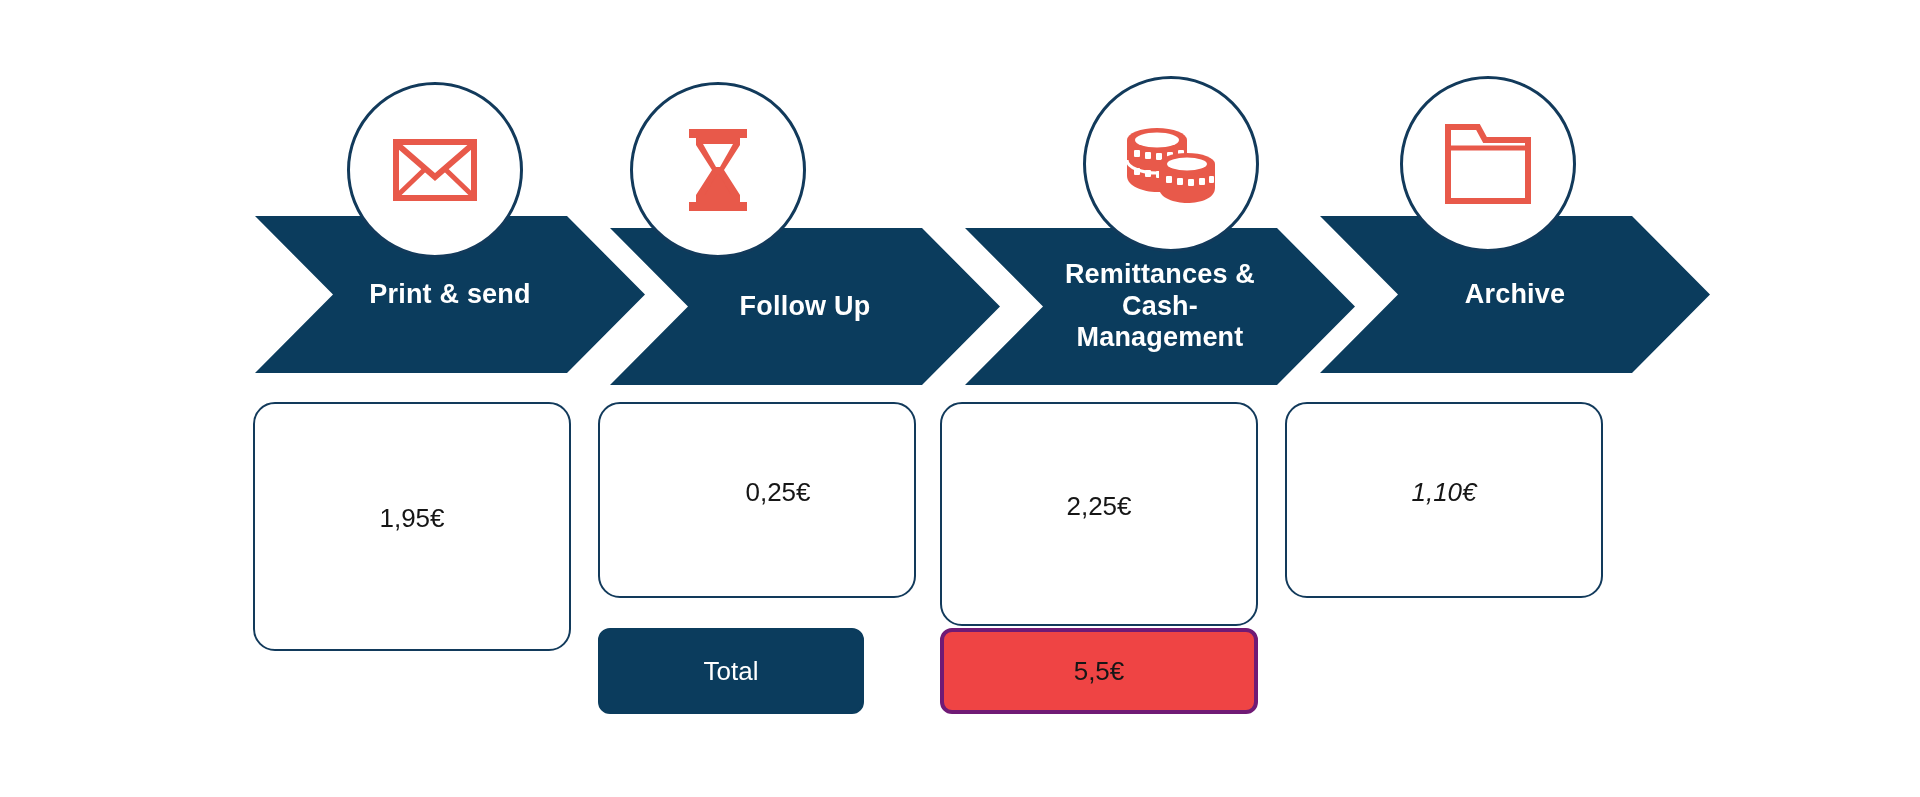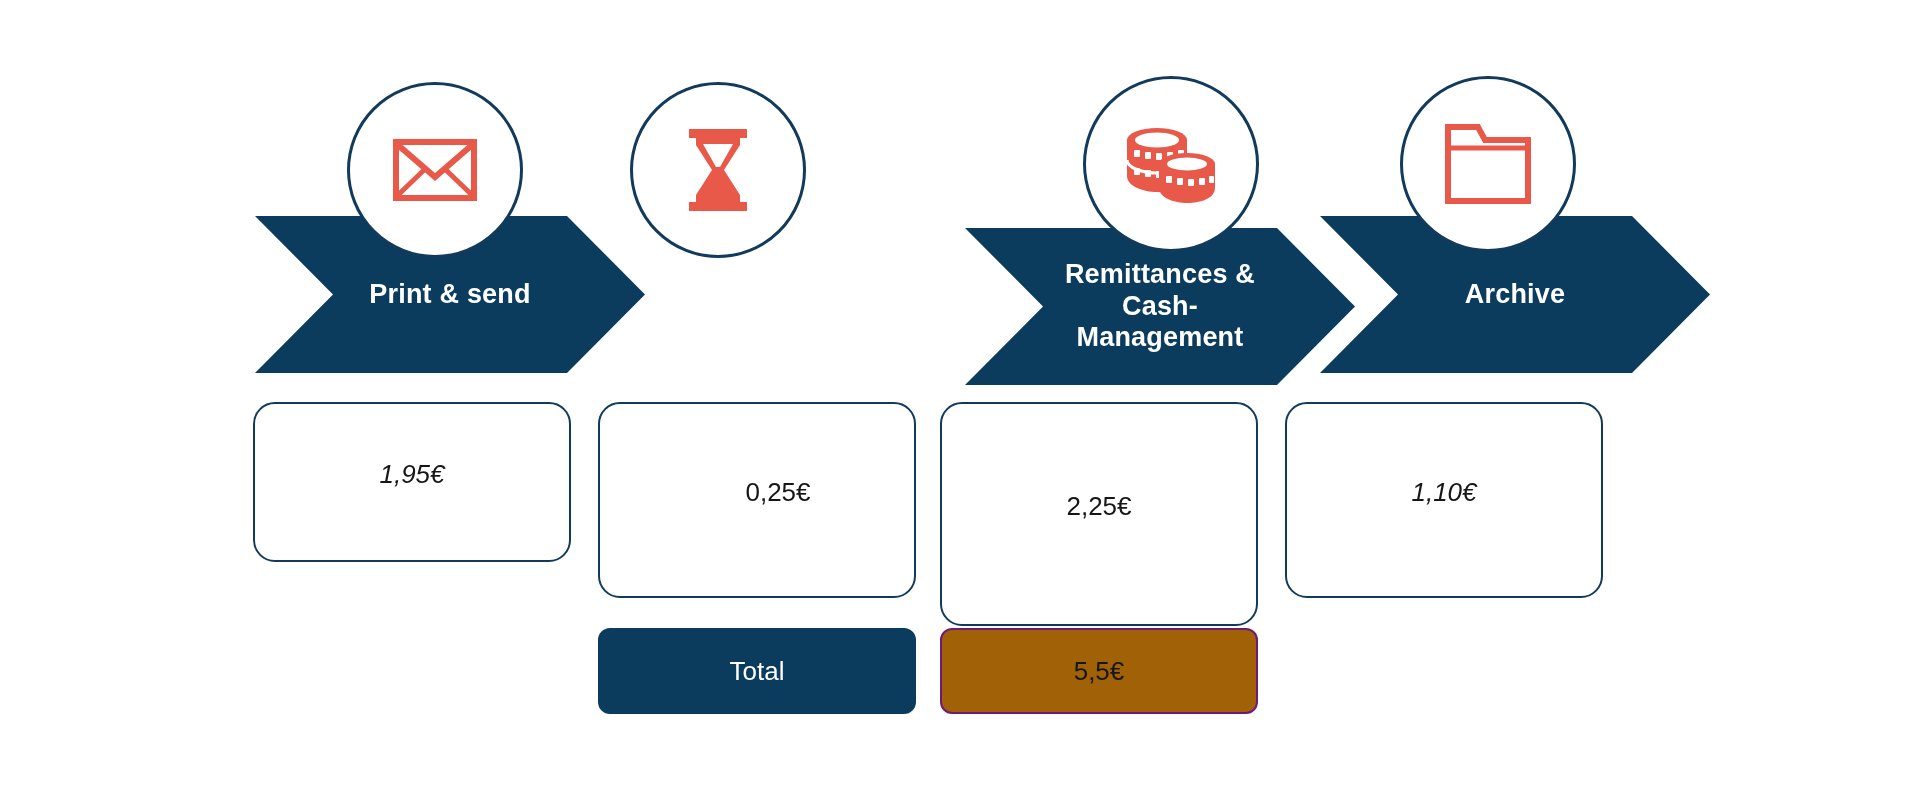--- a/index.html
+++ b/index.html
@@ -62,33 +62,37 @@
 
   
   .tbox{
     position:absolute;
     border-radius:12px;
     box-sizing:border-box;
     display:flex;align-items:center;justify-content:center;
   }
   .tbox.filled{background:#0B3C5D;border:2px solid #0B3C5D;}
   .tbox.filled .val{color:#ffffff;font-size:26px;}
-  .tbox.outline{background:#a16207;border:2px solid #701a75;}
+  .tbox.outline{background:#ef4444;border:4px solid #701a75;}
   .tbox.outline .val{color:#161616;font-size:26px;}
 </style>
 </head>
 <body>
 
 <div id="stage">
 
   <div class="chev" style="left:255px;top:216px;width:390px;height:157px;
               clip-path:polygon(0 0, 312px 0, 390px 50%, 312px 100%, 0 100%, 78px 50%);">
     <span class="chev-label">Print &amp; send</span>
   </div>
 
+  <div class="chev" style="left:610px;top:228px;width:390px;height:157px;
+              clip-path:polygon(0 0, 312px 0, 390px 50%, 312px 100%, 0 100%, 78px 50%);">
+    <span class="chev-label">Follow Up</span>
+  </div>
 
   <div class="chev" style="left:965px;top:228px;width:390px;height:157px;
               clip-path:polygon(0 0, 312px 0, 390px 50%, 312px 100%, 0 100%, 78px 50%);">
     <span class="chev-label">Remittances &amp;
 Cash-
 Management</span>
   </div>
 
   <div class="chev" style="left:1320px;top:216px;width:390px;height:157px;
               clip-path:polygon(0 0, 312px 0, 390px 50%, 312px 100%, 0 100%, 78px 50%);">
@@ -161,37 +165,37 @@
 
   <div class="circle" style="left:1400px;top:76px;width:176px;height:176px;">
     <span>
       <svg width="88" height="82" viewBox="0 0 88 82" aria-hidden="true">
         <path d="M4 4 L34 4 L41 17 L84 17 L84 78 L4 78 Z" fill="none" stroke="#E8594A" stroke-width="6" stroke-linejoin="miter"></path>
         <path d="M4 25 L84 25" fill="none" stroke="#E8594A" stroke-width="5"></path>
       </svg>
     </span>
   </div>
 
-  <div class="vbox" style="left:253px;top:402px;width:318px;height:160px;font-style:italic;">
+  <div class="vbox" style="left:253px;top:402px;width:318px;height:249px;">
     <span class="val">1,95€</span>
   </div>
 
   <div class="vbox" style="left:598px;top:402px;width:318px;height:196px;padding-left:42px;">
     <span class="val">0,25€</span>
   </div>
 
   <div class="vbox" style="left:940px;top:402px;width:318px;height:224px;">
     <span class="val">2,25€</span>
   </div>
 
   <div class="vbox" style="left:1285px;top:402px;width:318px;height:196px;font-style:italic;">
     <span class="val">1,10€</span>
   </div>
 
-  <div class="tbox filled" style="left:598px;top:628px;width:318px;height:86px;">
+  <div class="tbox filled" style="left:598px;top:628px;width:266px;height:86px;">
     <span class="val">Total</span>
   </div>
 
   <div class="tbox outline" style="left:940px;top:628px;width:318px;height:86px;">
     <span class="val">5,5€</span>
   </div>
 
 </div>
 
 </body></html>

